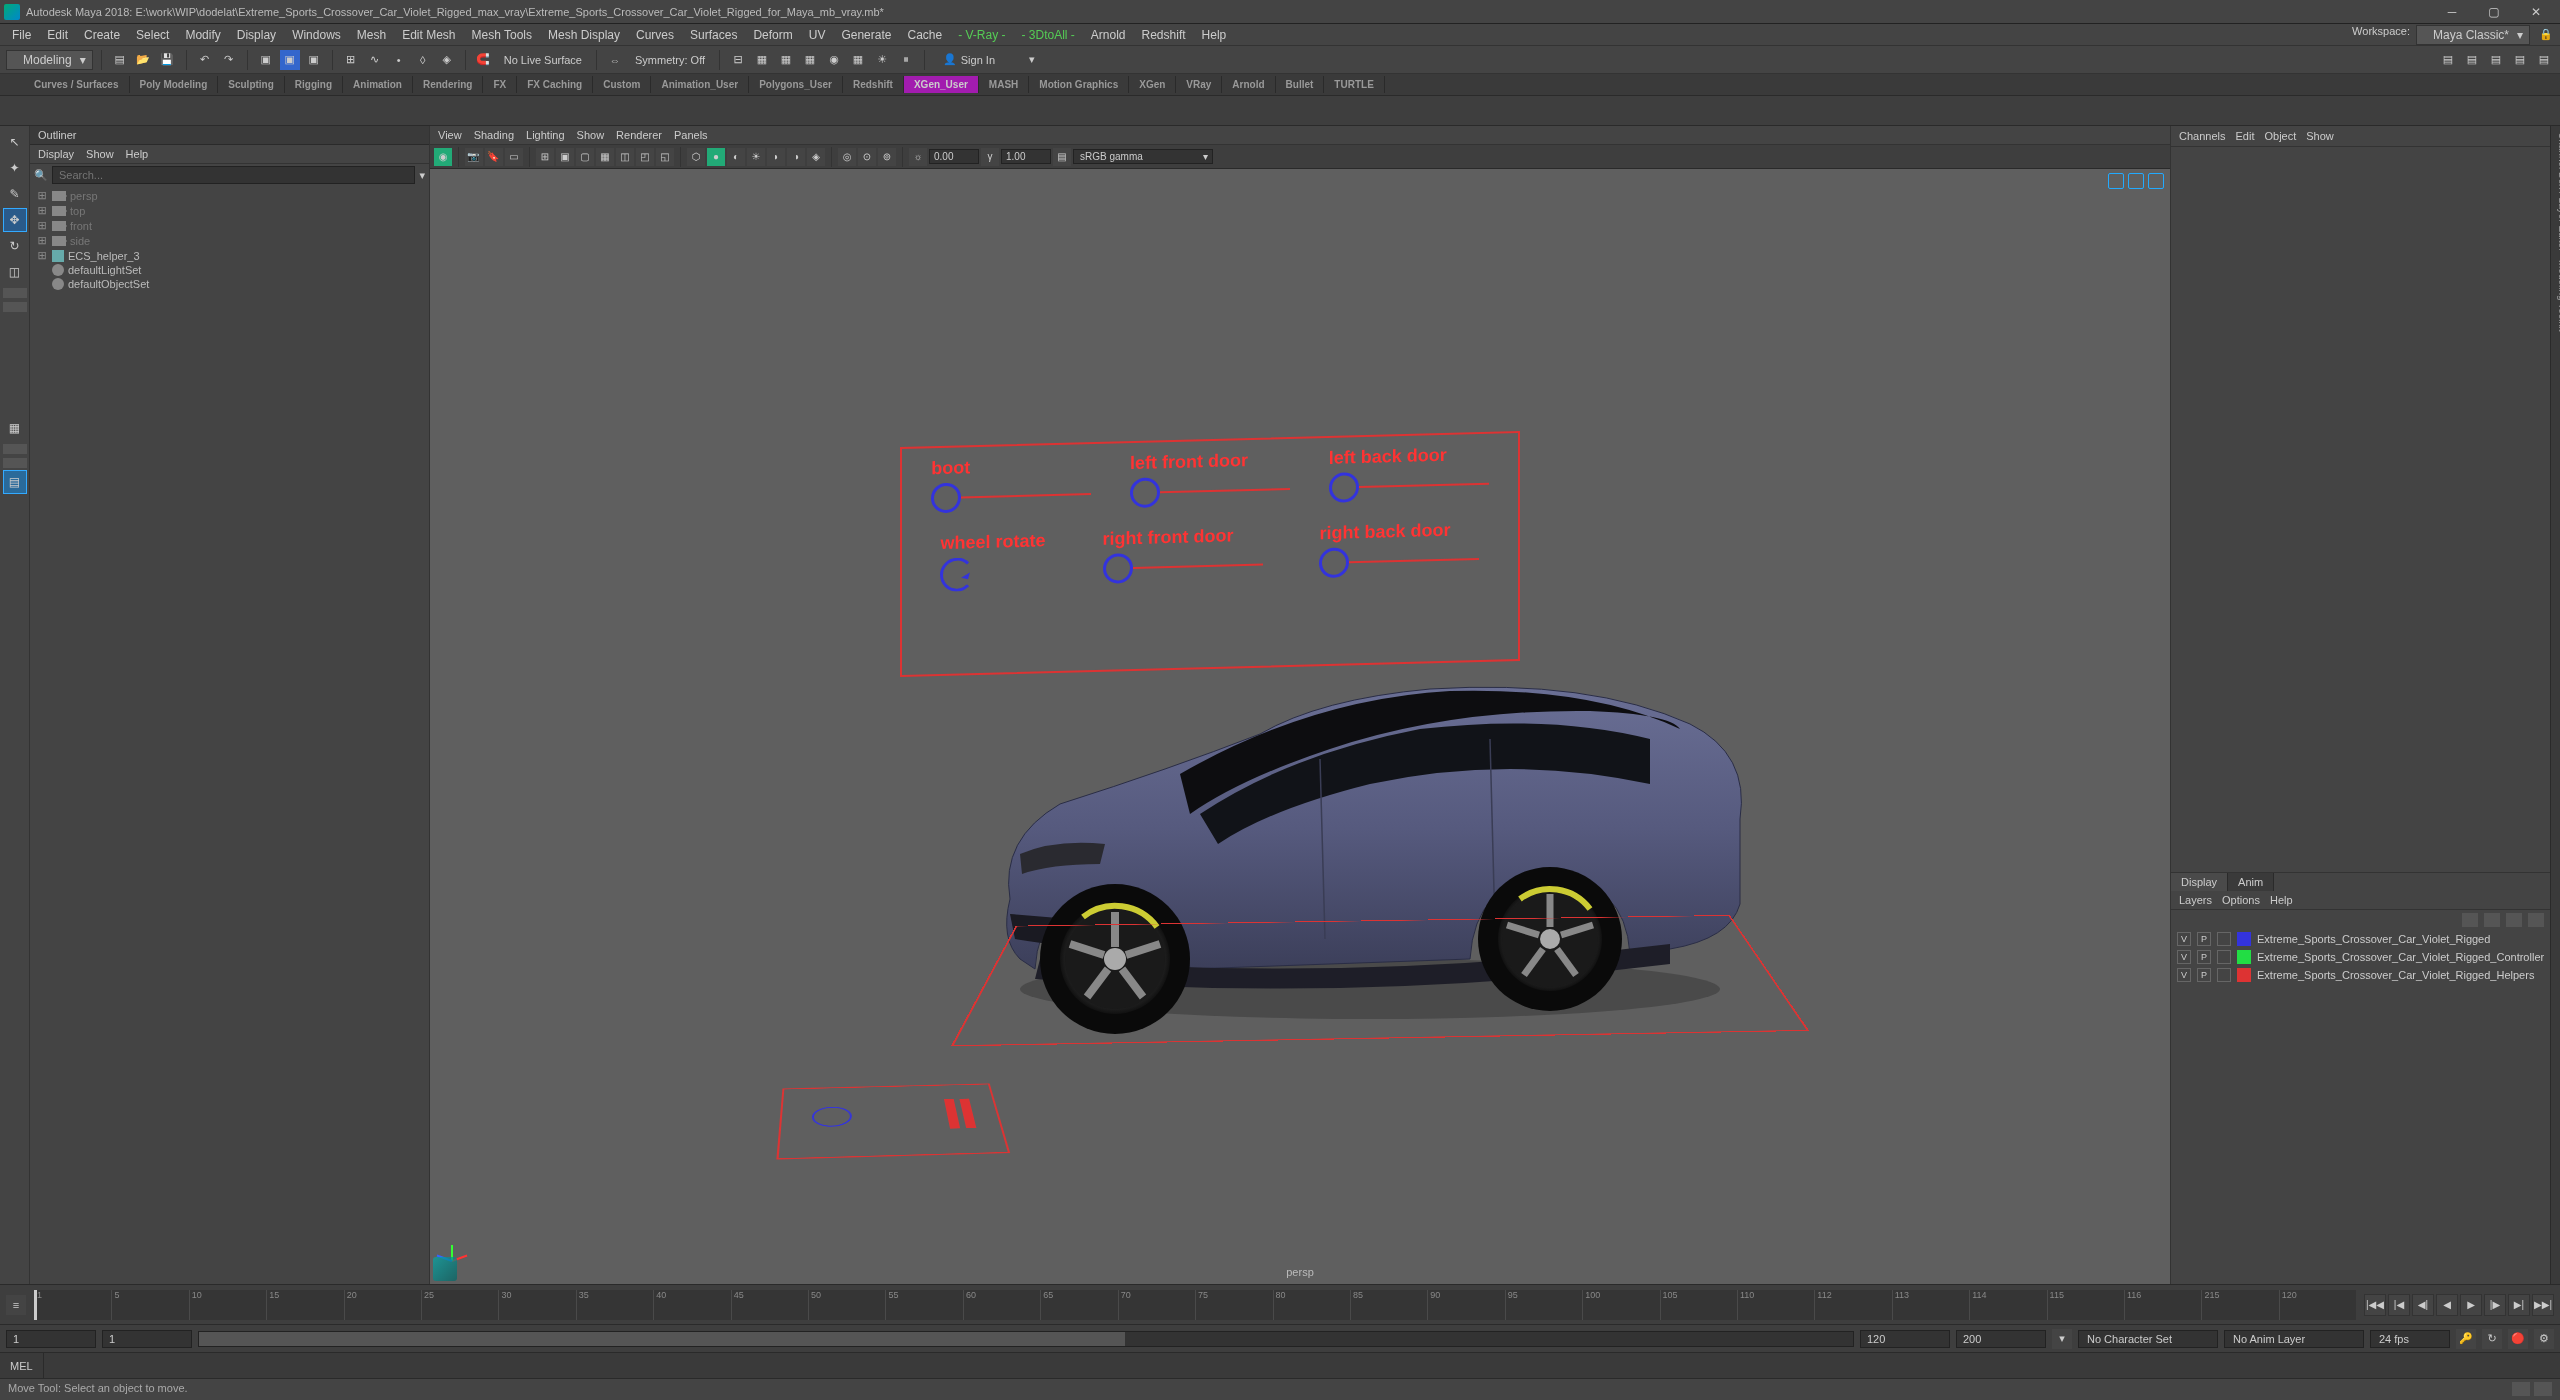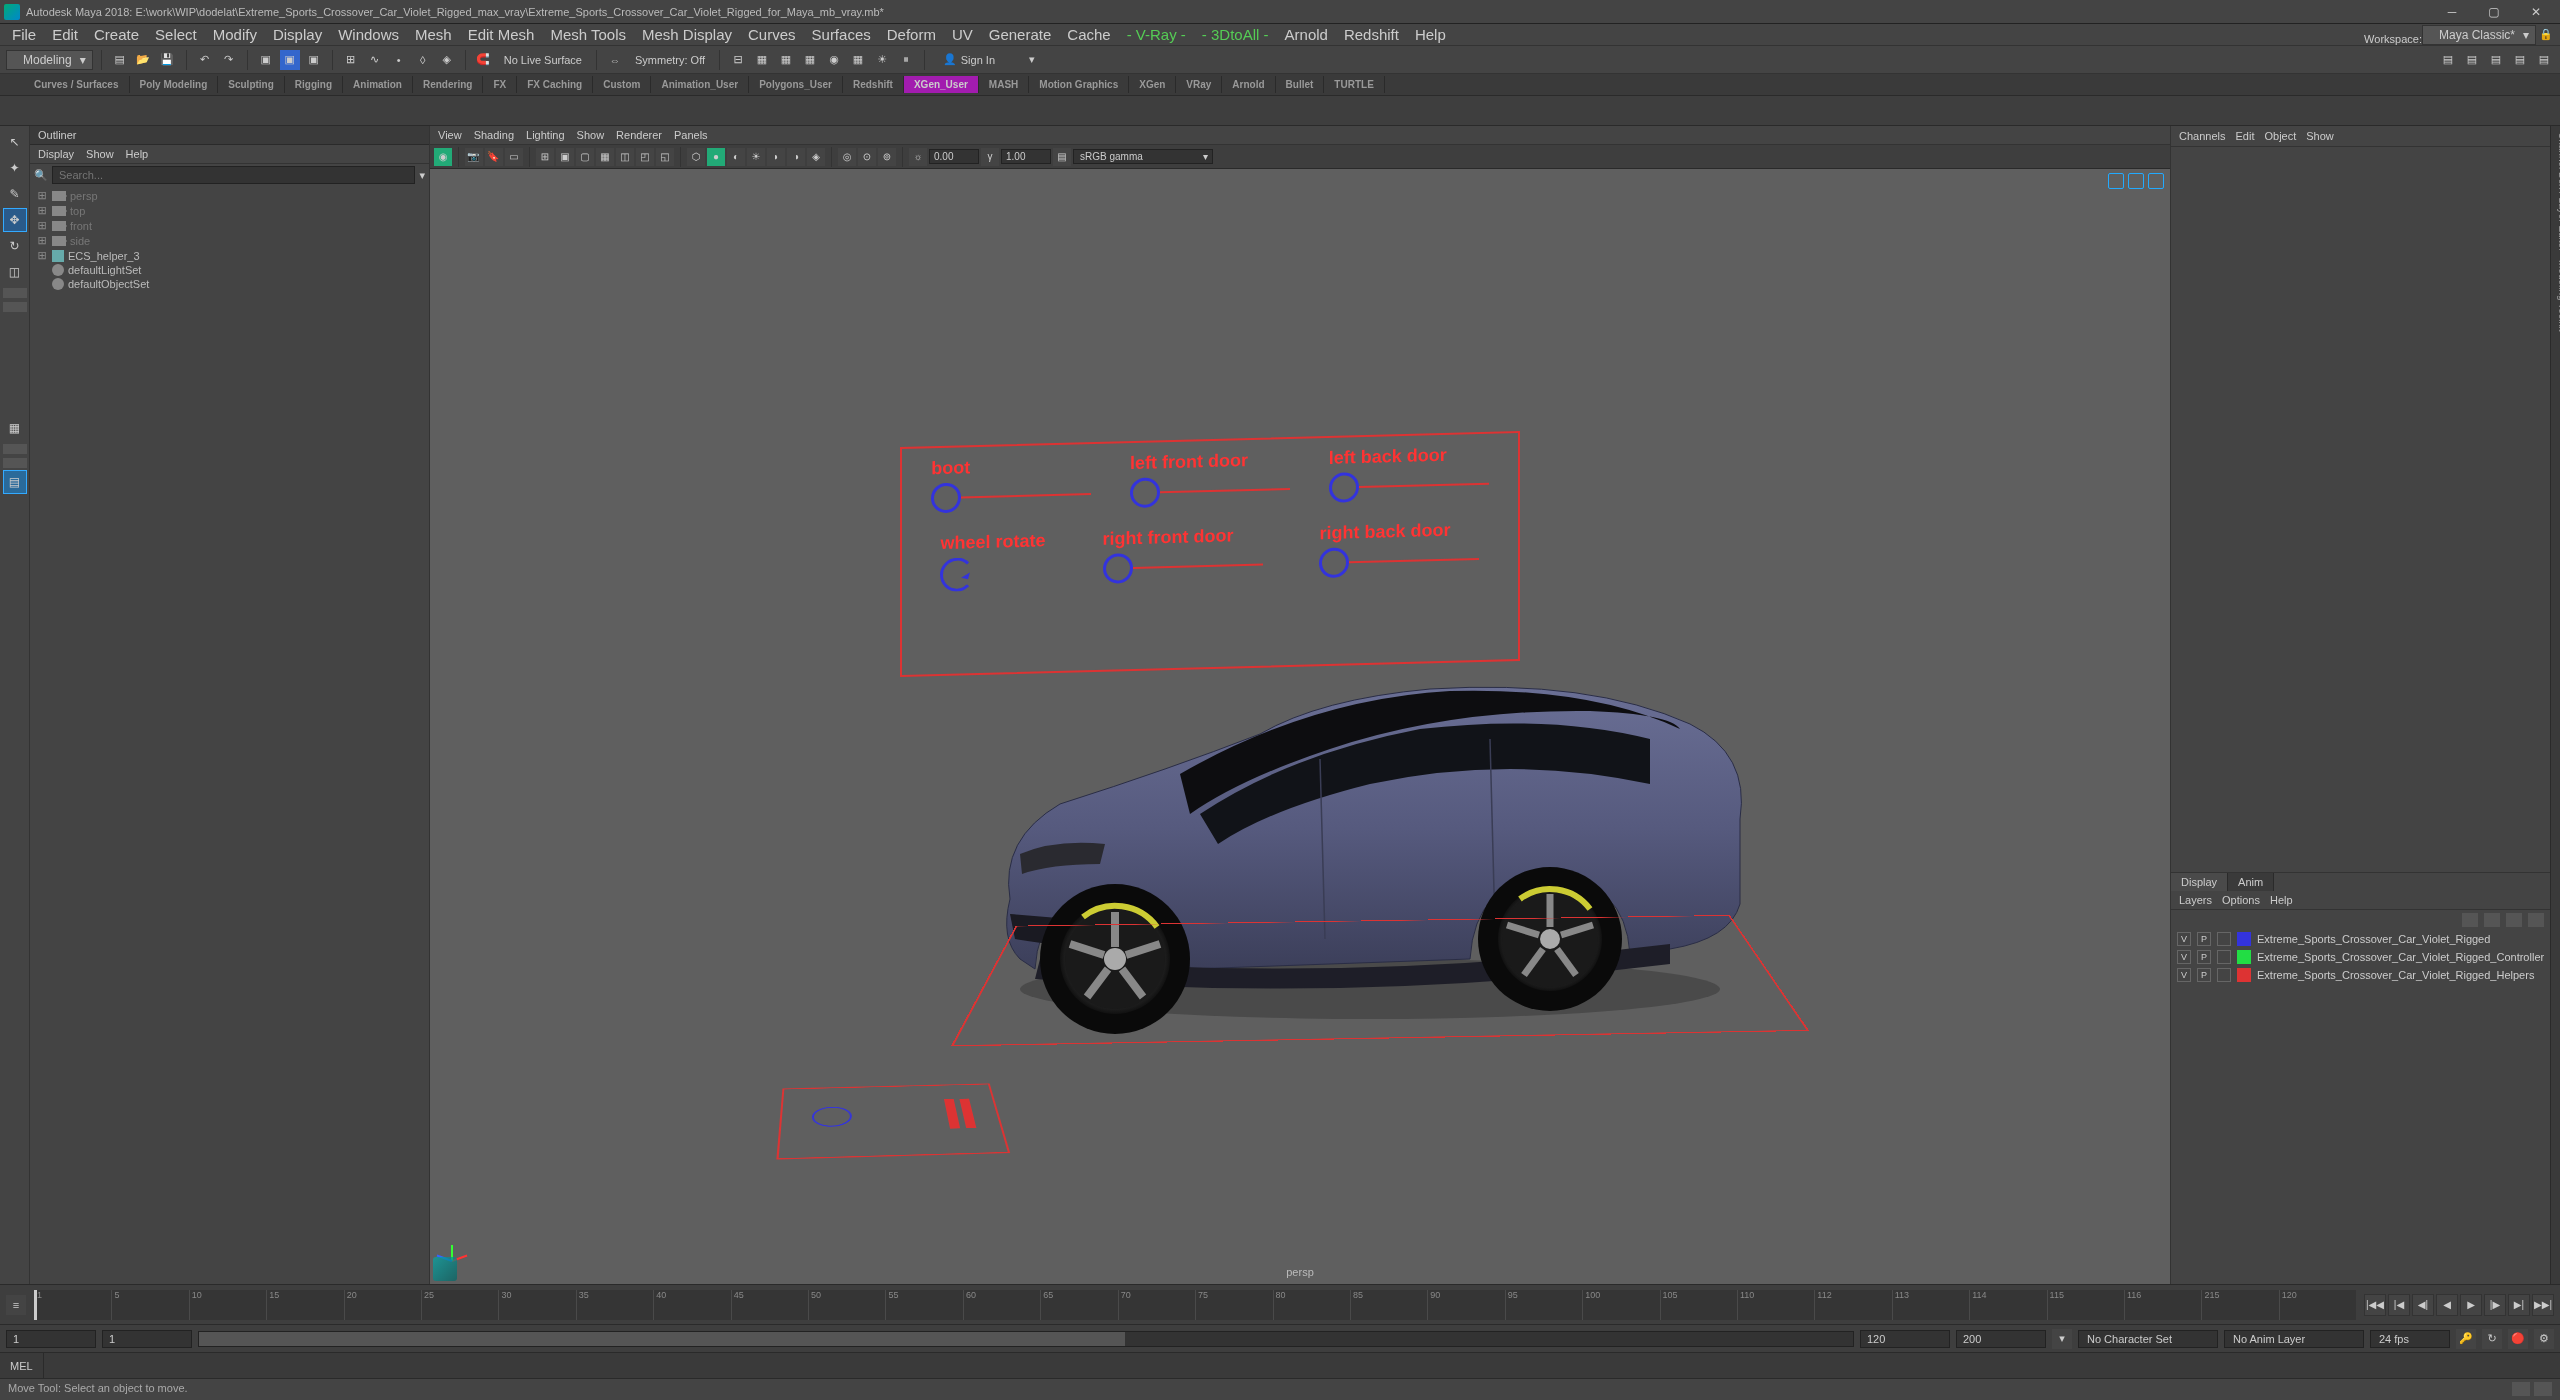--- a/index.html
+++ b/index.html
@@ -7,23 +7,23 @@
 
 
 .titlebar { height: 24px; background: #444; display: flex; align-items: center; padding: 0 4px; border-bottom: 1px solid #222; }
 .titlebar .logo { width: 16px; height: 16px; background: linear-gradient(135deg,#0a7,#08c); margin-right: 6px; border-radius: 2px; }
 .titlebar-title { flex: 1; font-size: 11px; color: #bbb; }
 .win-btns { display: flex; gap: 2px; }
 .win-btn { width: 40px; height: 20px; display: flex; align-items: center; justify-content: center; color: #ccc; font-size: 12px; }
 
 
 .menubar { height: 22px; background: #444; display: flex; align-items: center; padding: 0 4px; border-bottom: 1px solid #333; }
-.menu-item { padding: 2px 8px; font-size: 15px; color: #ccc; }
+.menu-item { padding: 2px 8px; font-size: 12px; color: #ccc; }
 .menu-item.green { color: #5c5; }
-.menubar-right { margin-left: auto; display: flex; align-items: flex-end; font-size: 11px; }
+.menubar-right { margin-left: auto; display: flex; align-items: flex-start; gap: 6px; font-size: 11px; }
 
 
 .statusline { height: 28px; background: #444; display: flex; align-items: center; padding: 0 6px; gap: 4px; border-bottom: 1px solid #333; }
 .ws-dropdown { background: #555; border: 1px solid #333; padding: 2px 20px 2px 16px; font-size: 12px; color: #ccc; position: relative; }
 .ws-dropdown::after { content: "▾"; position: absolute; right: 6px; }
 .sep { width: 1px; height: 20px; background: #333; margin: 0 4px; }
 .tb-btn { width: 20px; height: 20px; background: #444; display: flex; align-items: center; justify-content: center; font-size: 11px; color: #ccc; border: 1px solid transparent; }
 .tb-btn.blue { background: #36c; }
 .sym-label { font-size: 11px; color: #ccc; padding: 0 6px; }
 .signin { display: flex; align-items: center; gap: 4px; padding: 0 10px; }

